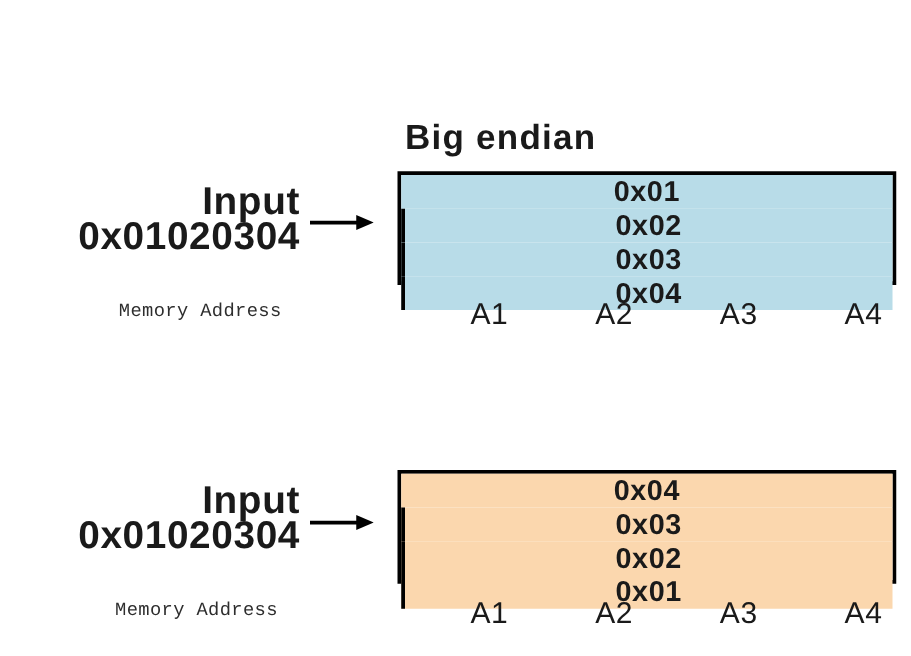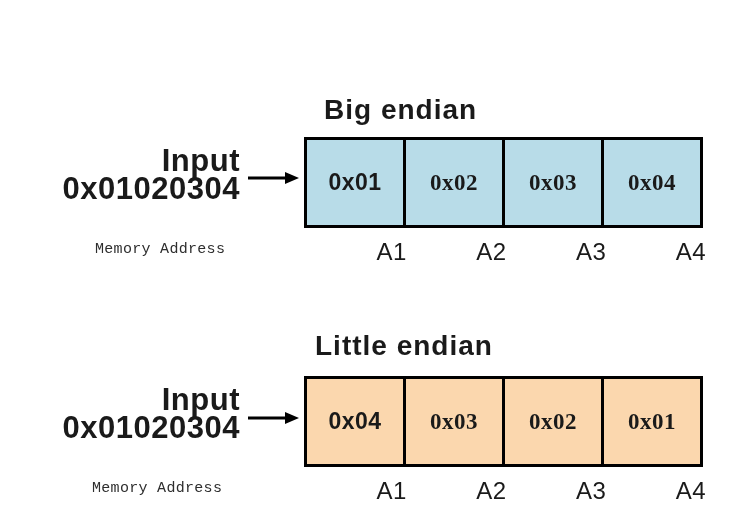--- a/index.html
+++ b/index.html
@@ -36,39 +36,39 @@
     color: var(--text, #1a1a1a);
   }
   .arrow {
     position: absolute;
     left: 247px;
     width: 52px;
     height: 18px;
   }
   .byte-row {
     position: absolute;
-    left: 304px;
+    left: 318px;
     width: 399px;
     height: 91px;
     display: flex;
     border: 3px solid var(--border, #000);
     box-sizing: border-box;
+    flex-direction: column;
   }
   .byte-cell {
     flex: 1;
     display: flex;
     align-items: center;
     justify-content: center;
     font-size: 23px;
     font-weight: bold;
     letter-spacing: 0.5px;
   }
   .byte-cell + .byte-cell {
     border-left: 3px solid var(--border, #000);
-    font-family: Liberation Serif, serif;
   }
   .big .byte-cell { background: var(--big-fill, #b8dce8); }
   .little .byte-cell { background: var(--little-fill, #fbd7ae); }
   .memory-label {
     position: absolute;
     font-size: 15px;
     color: var(--muted, #2e2e2e);
     letter-spacing: 0.3px;
     white-space: nowrap;
     font-family: Liberation Mono, monospace;
@@ -113,21 +113,20 @@
 
   <div class="memory-label" style="left:95px; top:241px;">Memory Address</div>
 
   <div class="address-row" style="top:238px;">
     <div class="address-cell">A1</div>
     <div class="address-cell">A2</div>
     <div class="address-cell">A3</div>
     <div class="address-cell">A4</div>
   </div>
 
-  <div class="section-title" style="left:315px; top:330px;">Little endian</div>
 
   <div class="input-block" style="top:386px;">
     <div>Input</div>
     <div>0x01020304</div>
   </div>
 
   <svg class="arrow" style="top:409px;" viewBox="0 0 52 18">
     <line x1="1" y1="9" x2="40" y2="9" stroke="#000000" stroke-width="3"></line>
     <polygon points="38,3 52,9 38,15" fill="#000000"></polygon>
   </svg>

